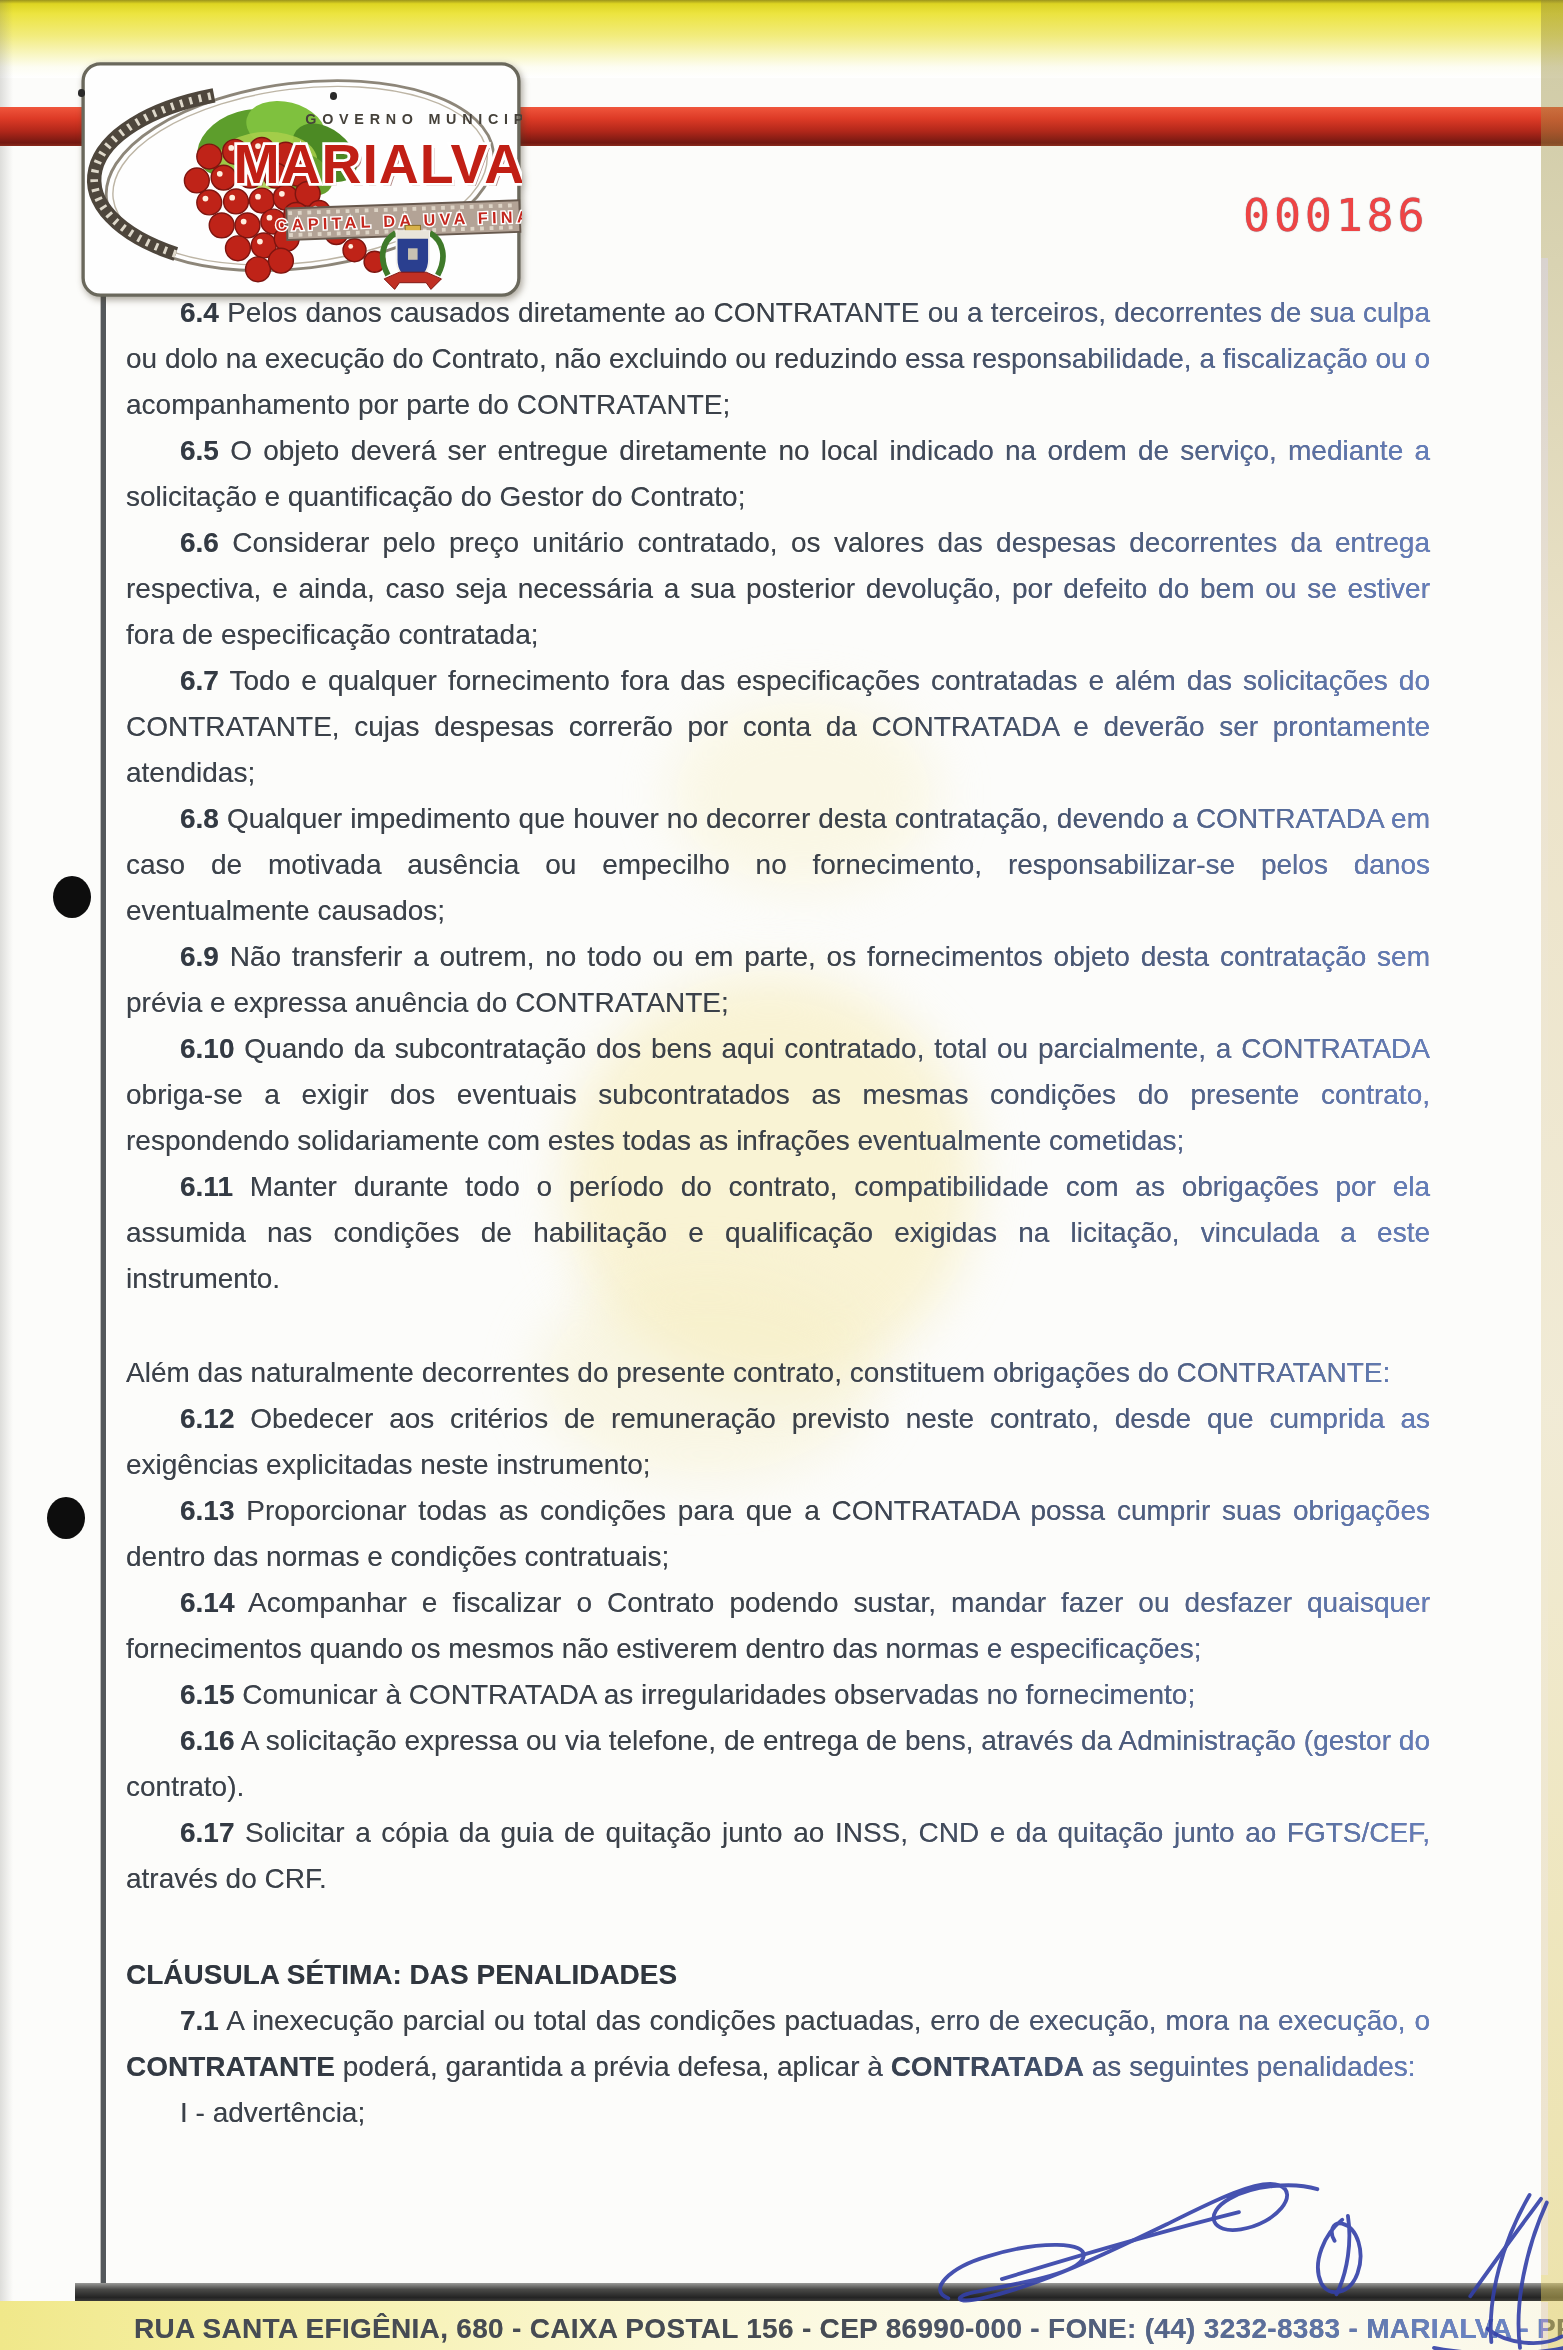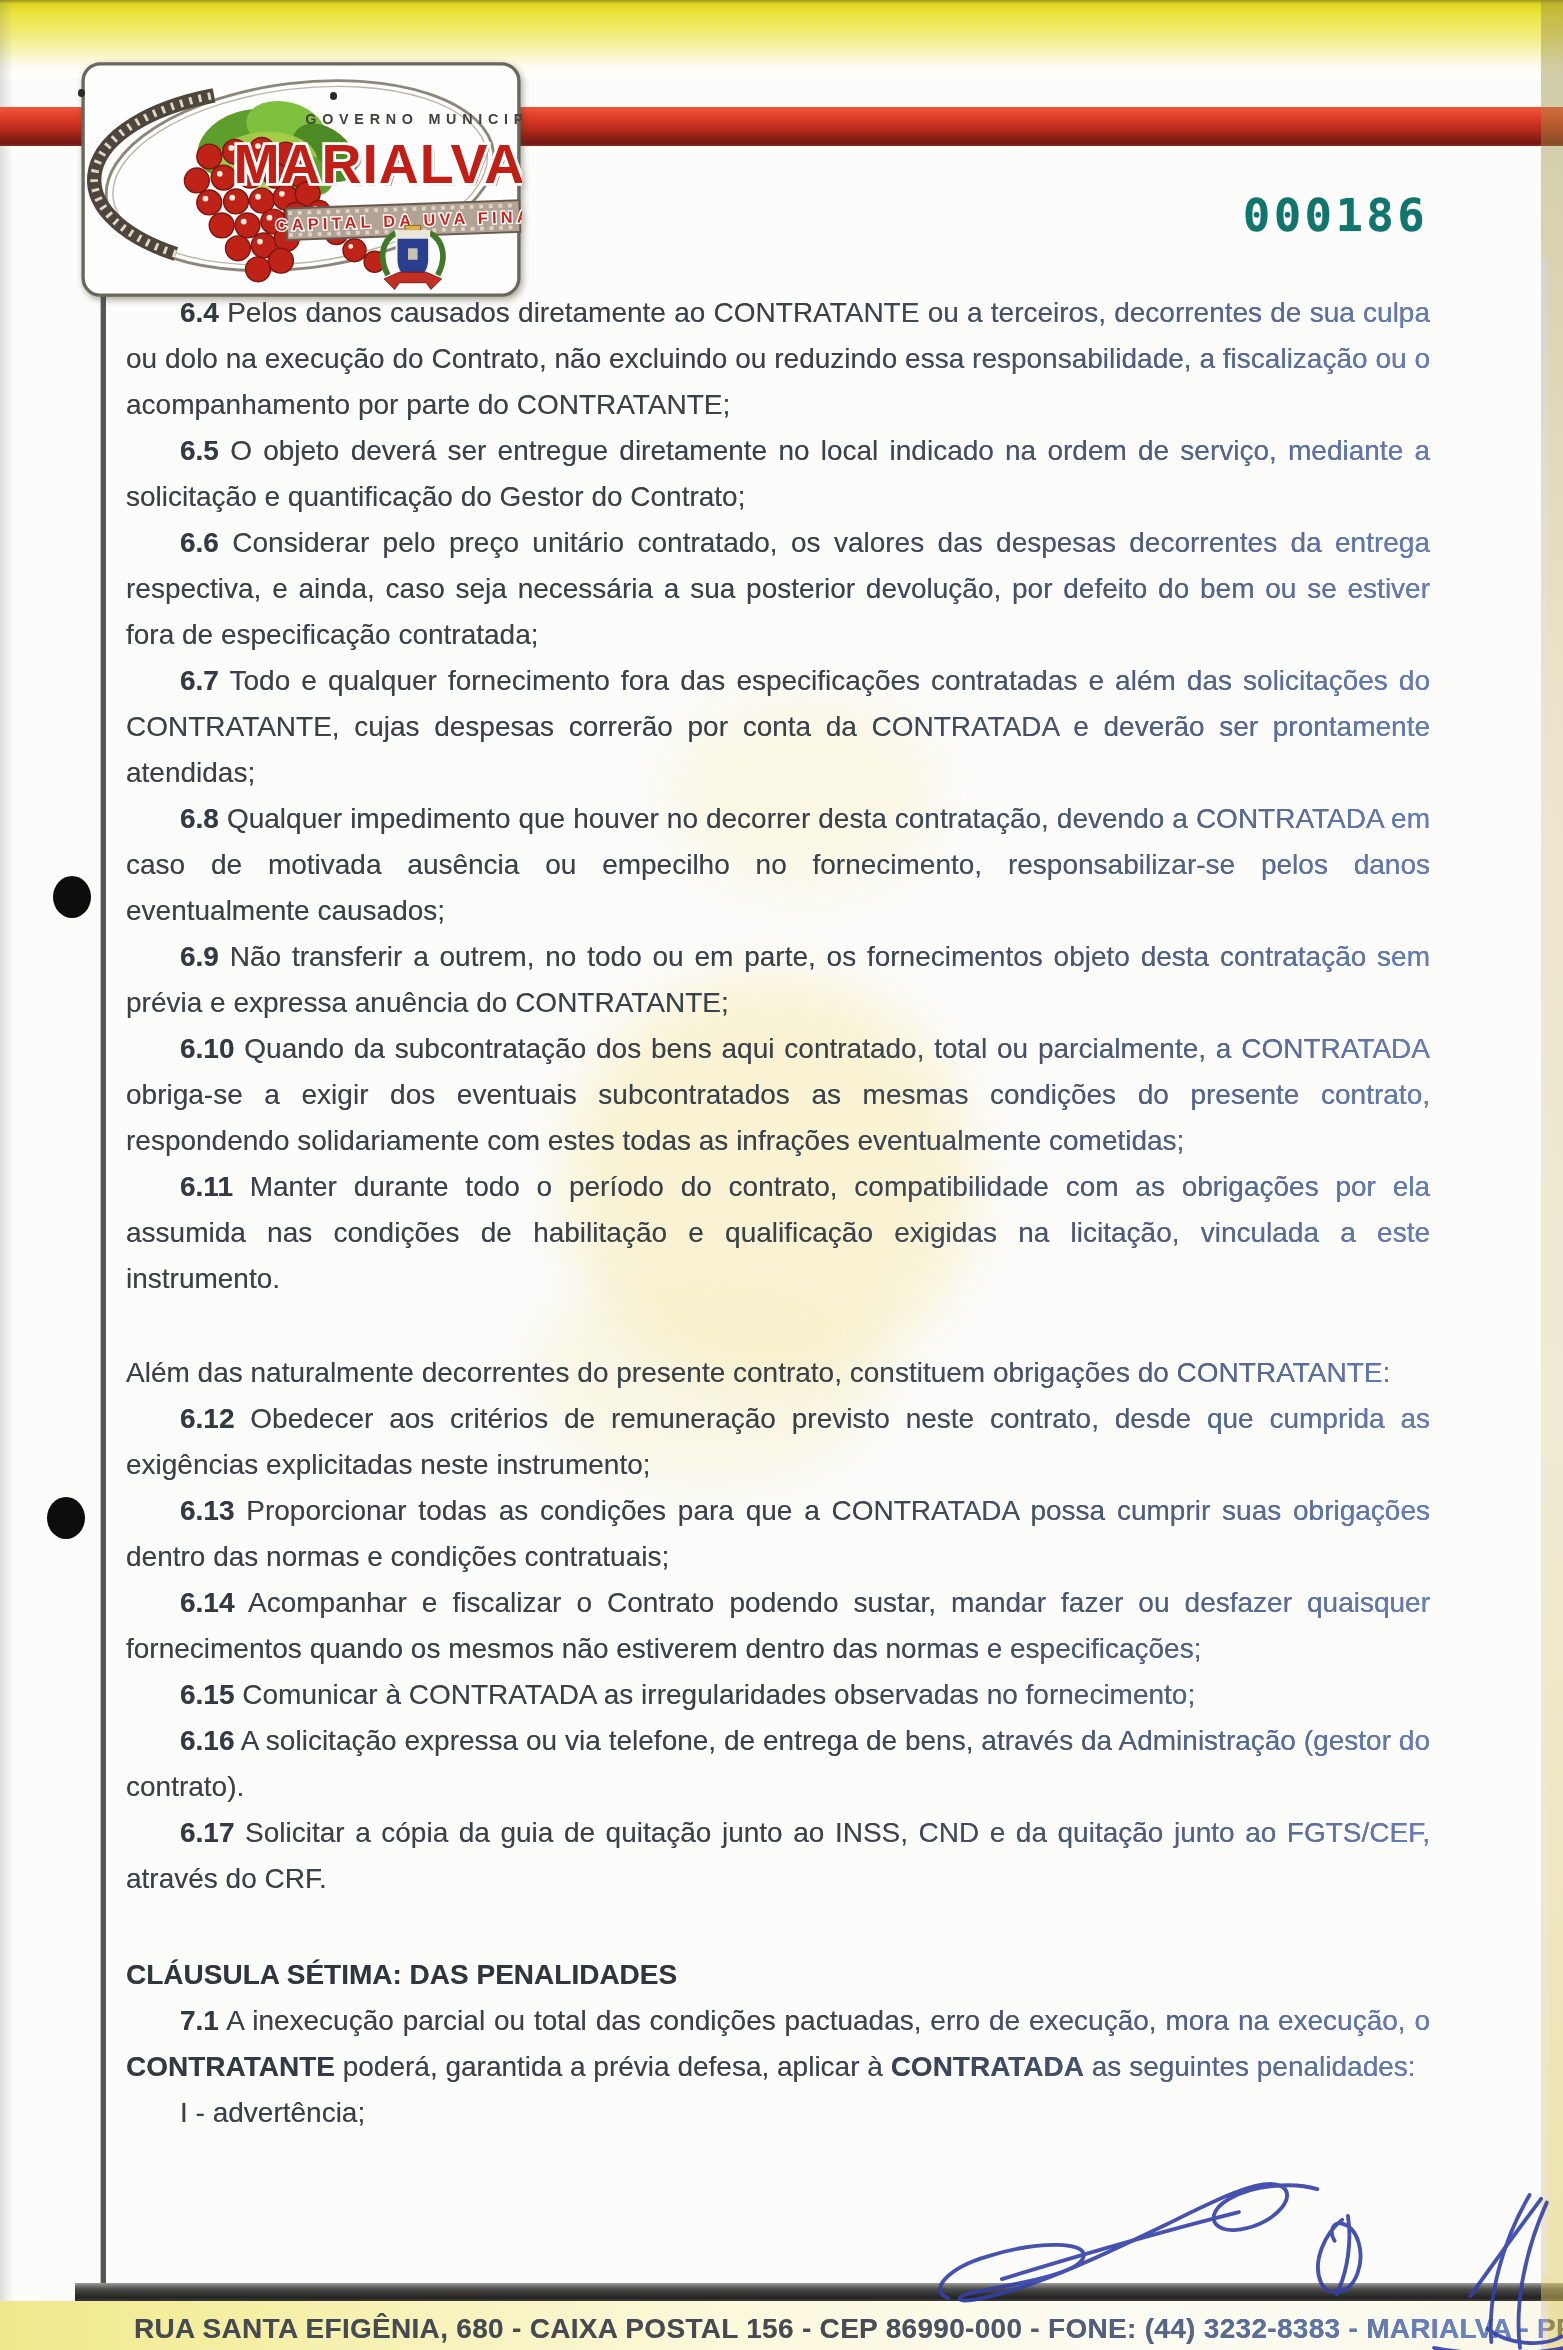--- a/index.html
+++ b/index.html
@@ -34,22 +34,22 @@
   .stain2{left:669px;top:698px;width:268px;height:191px;background:rgba(248,241,205,.45);}
   .stain3{left:535px;top:1271px;width:344px;height:210px;background:rgba(246,238,196,.4);}
 
   
   .logo-box{position:absolute;left:80px;top:61px;width:442px;height:237px;z-index:4;
     filter:drop-shadow(2.9px 3.8px 3.8px rgba(70,60,40,.45));}
 
   
   .page-num{
     position:absolute;left:1243px;top:189px;z-index:4;
-    font-family:"DejaVu Sans Mono", monospace;font-size:45px;font-weight:bold;
-    letter-spacing:3.8px;color:#0f766e;text-shadow:0 0 1px rgba(44,76,104,.8);
+    font-family:"DejaVu Sans Mono", monospace;font-size:45px;font-weight:normal;
+    letter-spacing:3.8px;color:#ef4444;text-shadow:0 0 1px rgba(44,76,104,.8);
   }
 
   
   .frame-left{
     position:absolute;left:101px;top:256px;width:4.8px;height:2028px;z-index:2;
     background:#54585b;box-shadow:1px 0 0 rgba(255,255,255,.5),-1px 0 0 rgba(0,0,0,.25);
   }
   .bottom-bar{
     position:absolute;left:75px;top:2283px;right:0;height:18px;z-index:2;
     background:linear-gradient(180deg,#9a9a98 0,#4a4a48 35%,#242424 80%,#3a3a38);

